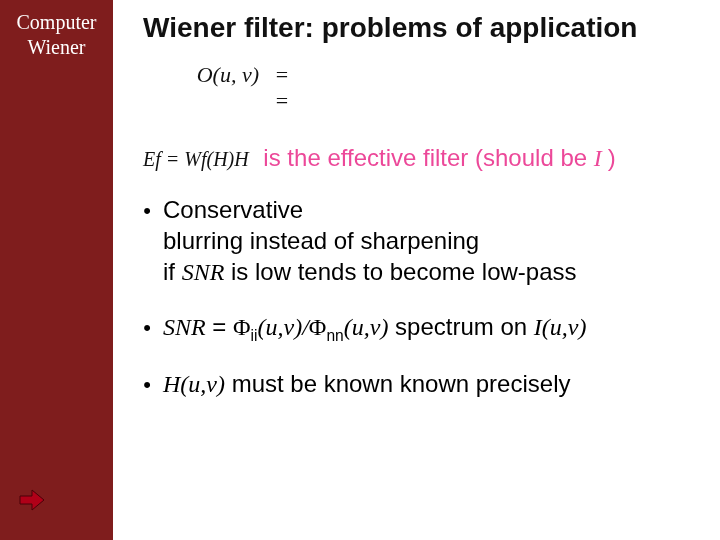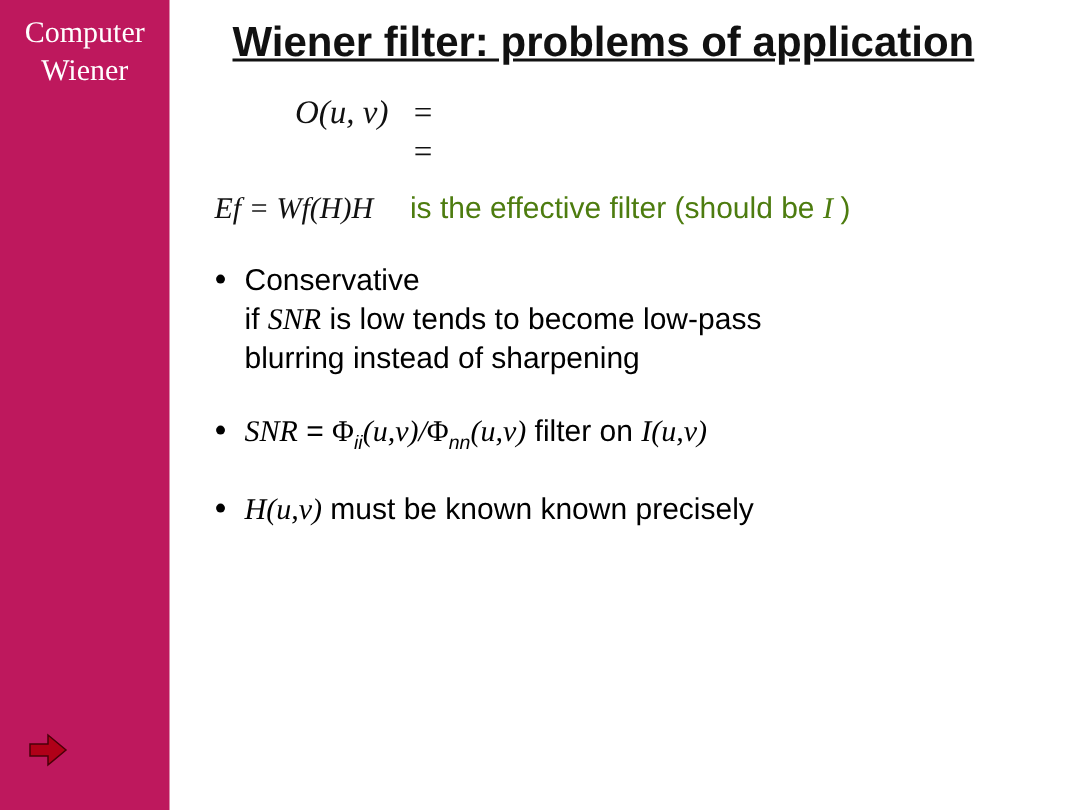--- a/index.html
+++ b/index.html
@@ -1,40 +1,40 @@
 <!DOCTYPE html>
 <html><head>
 <meta charset="utf-8">
 <style>
   * { box-sizing: border-box; margin: 0; padding: 0; }
   html, body { width: 720px; height: 540px; font-family: Arial, Helvetica, sans-serif; background: #fff; }
   .slide { display: flex; width: 720px; height: 540px; }
-  .sidebar { width: 113px; background: #be185d; color: #fff; display: flex; flex-direction: column; align-items: center; padding-top: 10px; position: relative; }
+  .sidebar { width: 113px; background: #7f1d1d; color: #fff; display: flex; flex-direction: column; align-items: center; padding-top: 10px; position: relative; }
   .sidebar-title { font-family: Georgia, "Times New Roman", serif; font-size: 20px; text-align: center; line-height: 1.25; }
   .arrow-wrap { position: absolute; bottom: 28px; left: 18px; }
   .arrow-wrap svg { display: block; }
   .content { flex: 1; padding: 12px 20px 0 22px; position: relative; }
-  .title { font-size: 28px; color: #111; margin: 0 0 18px 20px; text-decoration: underline; }
-  .eq-block { margin-left: 58px; margin-bottom: 14px; }
+  .title { font-size: 28px; color: #111; margin: 0 0 18px 8px; }
+  .eq-block { margin-left: 58px; margin-bottom: 30px; }
   .eq-row { display: flex; align-items: baseline; font-family: Georgia, "Times New Roman", serif; font-size: 22px; color: #111; }
   .eq-lhs { width: 72px; text-align: right; padding-right: 6px; font-style: italic; }
   .eq-sign { width: 34px; text-align: center; }
   .eq-rhs { font-style: italic; }
   .upright { font-style: normal; }
-  .eff-line { display: flex; align-items: baseline; margin-left: 8px; margin-bottom: 22px; gap: 19px; text-align: center; }
+  .eff-line { display: flex; align-items: baseline; margin-left: 8px; margin-bottom: 22px; gap: 8px; text-align: center; }
   .eff-lhs { font-family: Georgia, "Times New Roman", serif; font-size: 20px; font-style: italic; color: #111; }
-  .eff-text { font-size: 20px; color: #4d7c0f; white-space: pre; }
+  .eff-text { font-size: 24px; color: #ec4899; white-space: pre; }
   .bullets { margin-left: 4px; }
   .bullet { margin-bottom: 22px; }
   .bullet-head { display: flex; align-items: baseline; gap: 8px; }
   .bullet-dot { font-size: 22px; width: 16px; text-align: center; }
-  .bullet-body { font-size: 20px; line-height: 1.3; }
+  .bullet-body { font-size: 24px; line-height: 1.3; }
   .indent-line { padding-left: 24px; }
   .it { font-family: Georgia, "Times New Roman", serif; font-style: italic; }
-  .sub { font-size: 0.65em; vertical-align: sub; font-style: italic; }
+  .sub { font-size: 0.65em; vertical-align: sub; }
   .phi { font-family: Georgia, "Times New Roman", serif; font-style: normal; }
 </style>
 </head>
 <body>
 
 <div class="slide">
 
   <div class="sidebar">
     <div class="sidebar-title">
       <span>Computer</span><br>
@@ -67,31 +67,31 @@
       <span class="eff-text"><span> is the effective filter (should be </span><span class="it">I </span><span>)</span></span>
     </div>
 
     <div class="bullets">
 
       <div class="bullet">
         <div class="bullet-head">
           <span class="bullet-dot">•</span>
           <span class="bullet-body">Conservative</span>
         </div>
+        <div class="bullet-body indent-line">blurring instead of sharpening</div>
         <div class="bullet-body indent-line">
           <span>if </span><span class="it">SNR</span><span> is low tends to become low-pass</span>
         </div>
-        <div class="bullet-body indent-line">blurring instead of sharpening</div>
       </div>
 
       <div class="bullet">
         <div class="bullet-head">
           <span class="bullet-dot">•</span>
           <span class="bullet-body">
-            <span class="it">SNR</span><span> = </span><span class="phi it">Φ</span><span class="sub">ii</span><span class="it">(u,v)/</span><span class="phi it">Φ</span><span class="sub">nn</span><span class="it">(u,v)</span><span>  filter on </span><span class="it">I(u,v)</span>
+            <span class="it">SNR</span><span> = </span><span class="phi it">Φ</span><span class="sub">ii</span><span class="it">(u,v)/</span><span class="phi it">Φ</span><span class="sub">nn</span><span class="it">(u,v)</span><span>  spectrum on </span><span class="it">I(u,v)</span>
           </span>
         </div>
       </div>
 
       <div class="bullet">
         <div class="bullet-head">
           <span class="bullet-dot">•</span>
           <span class="bullet-body">
             <span class="it">H(u,v)</span><span>  must be known known precisely</span>
           </span>

